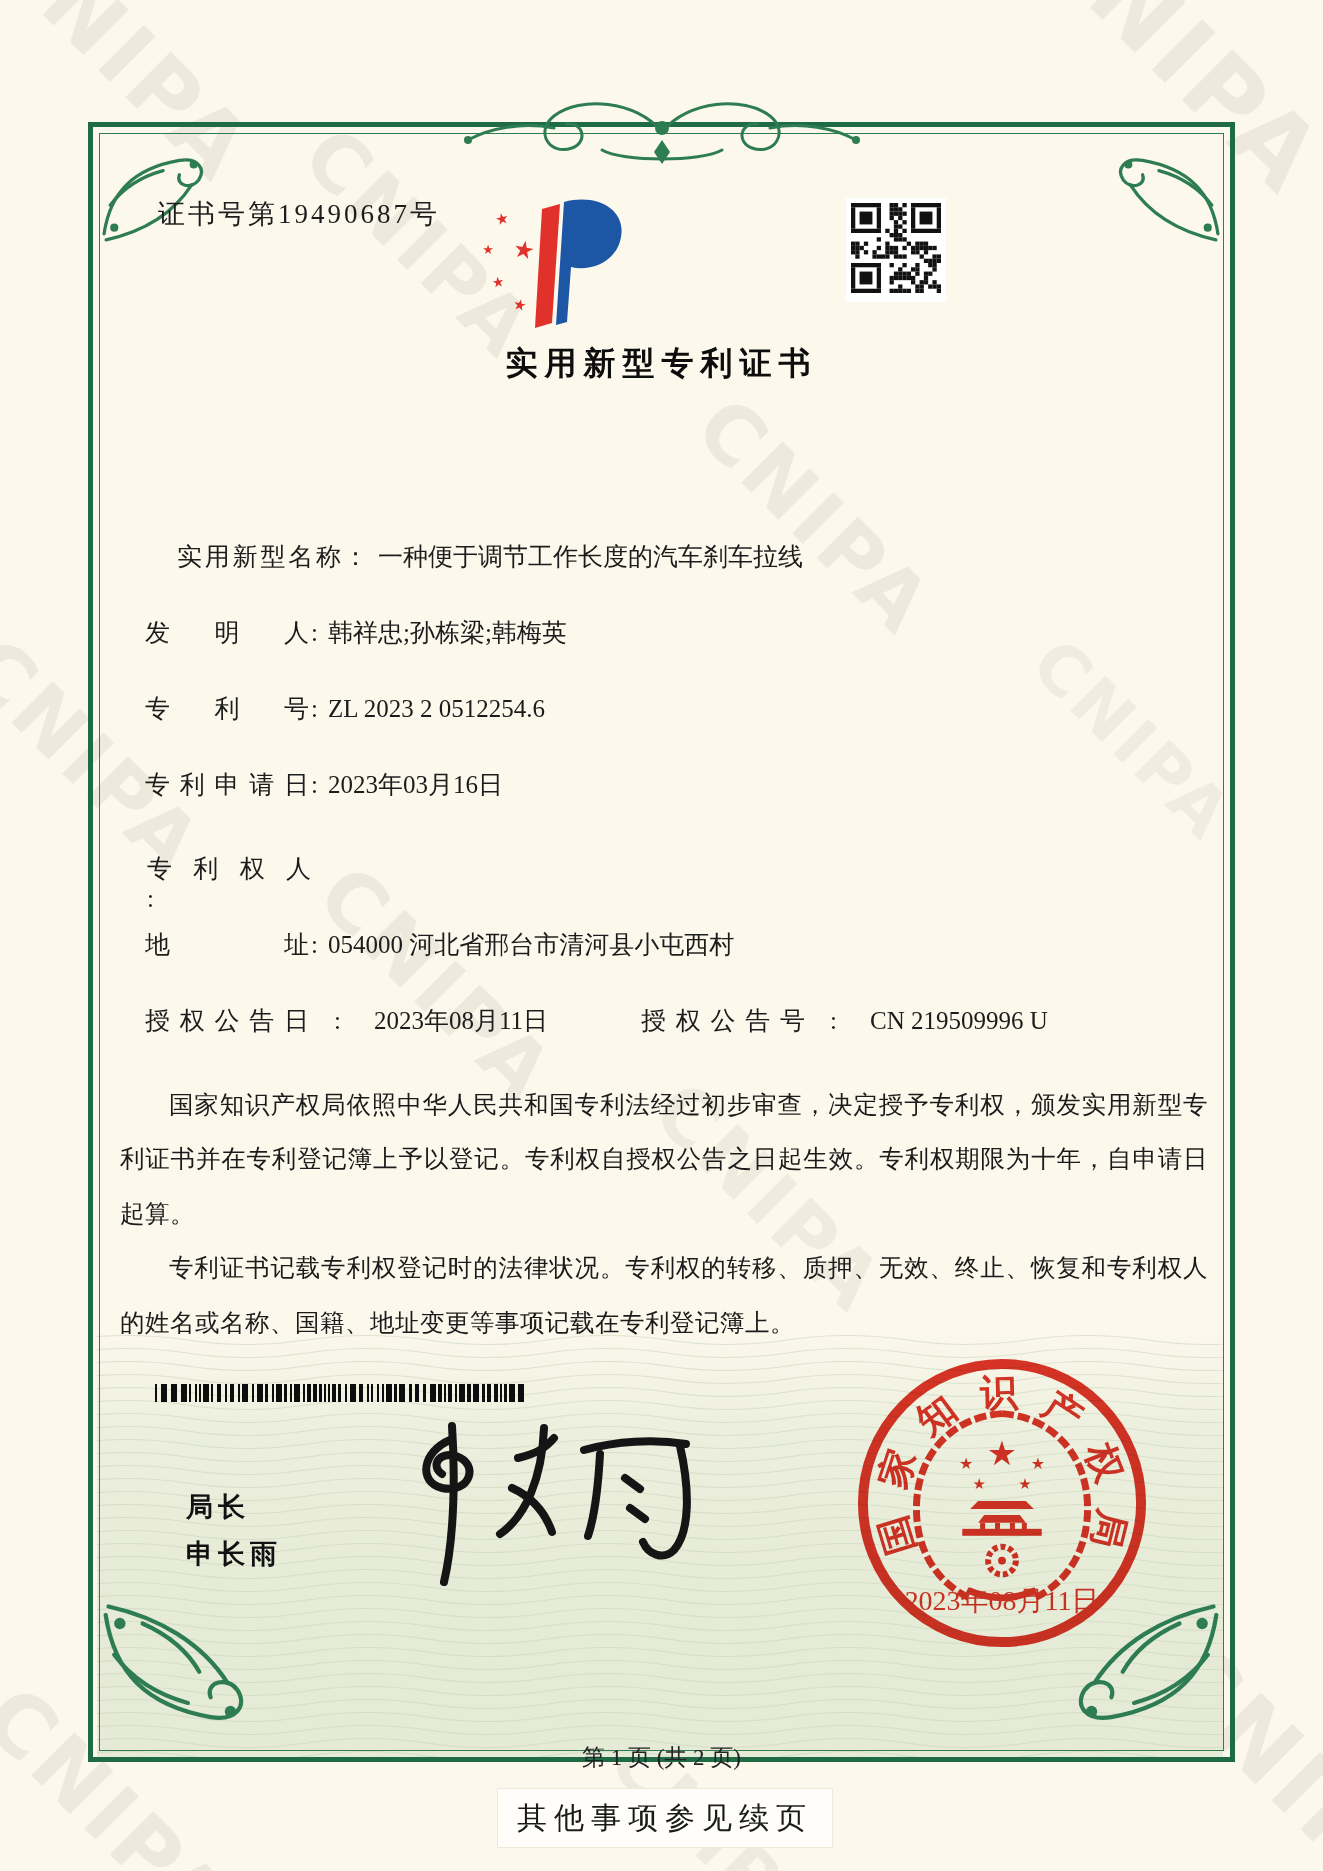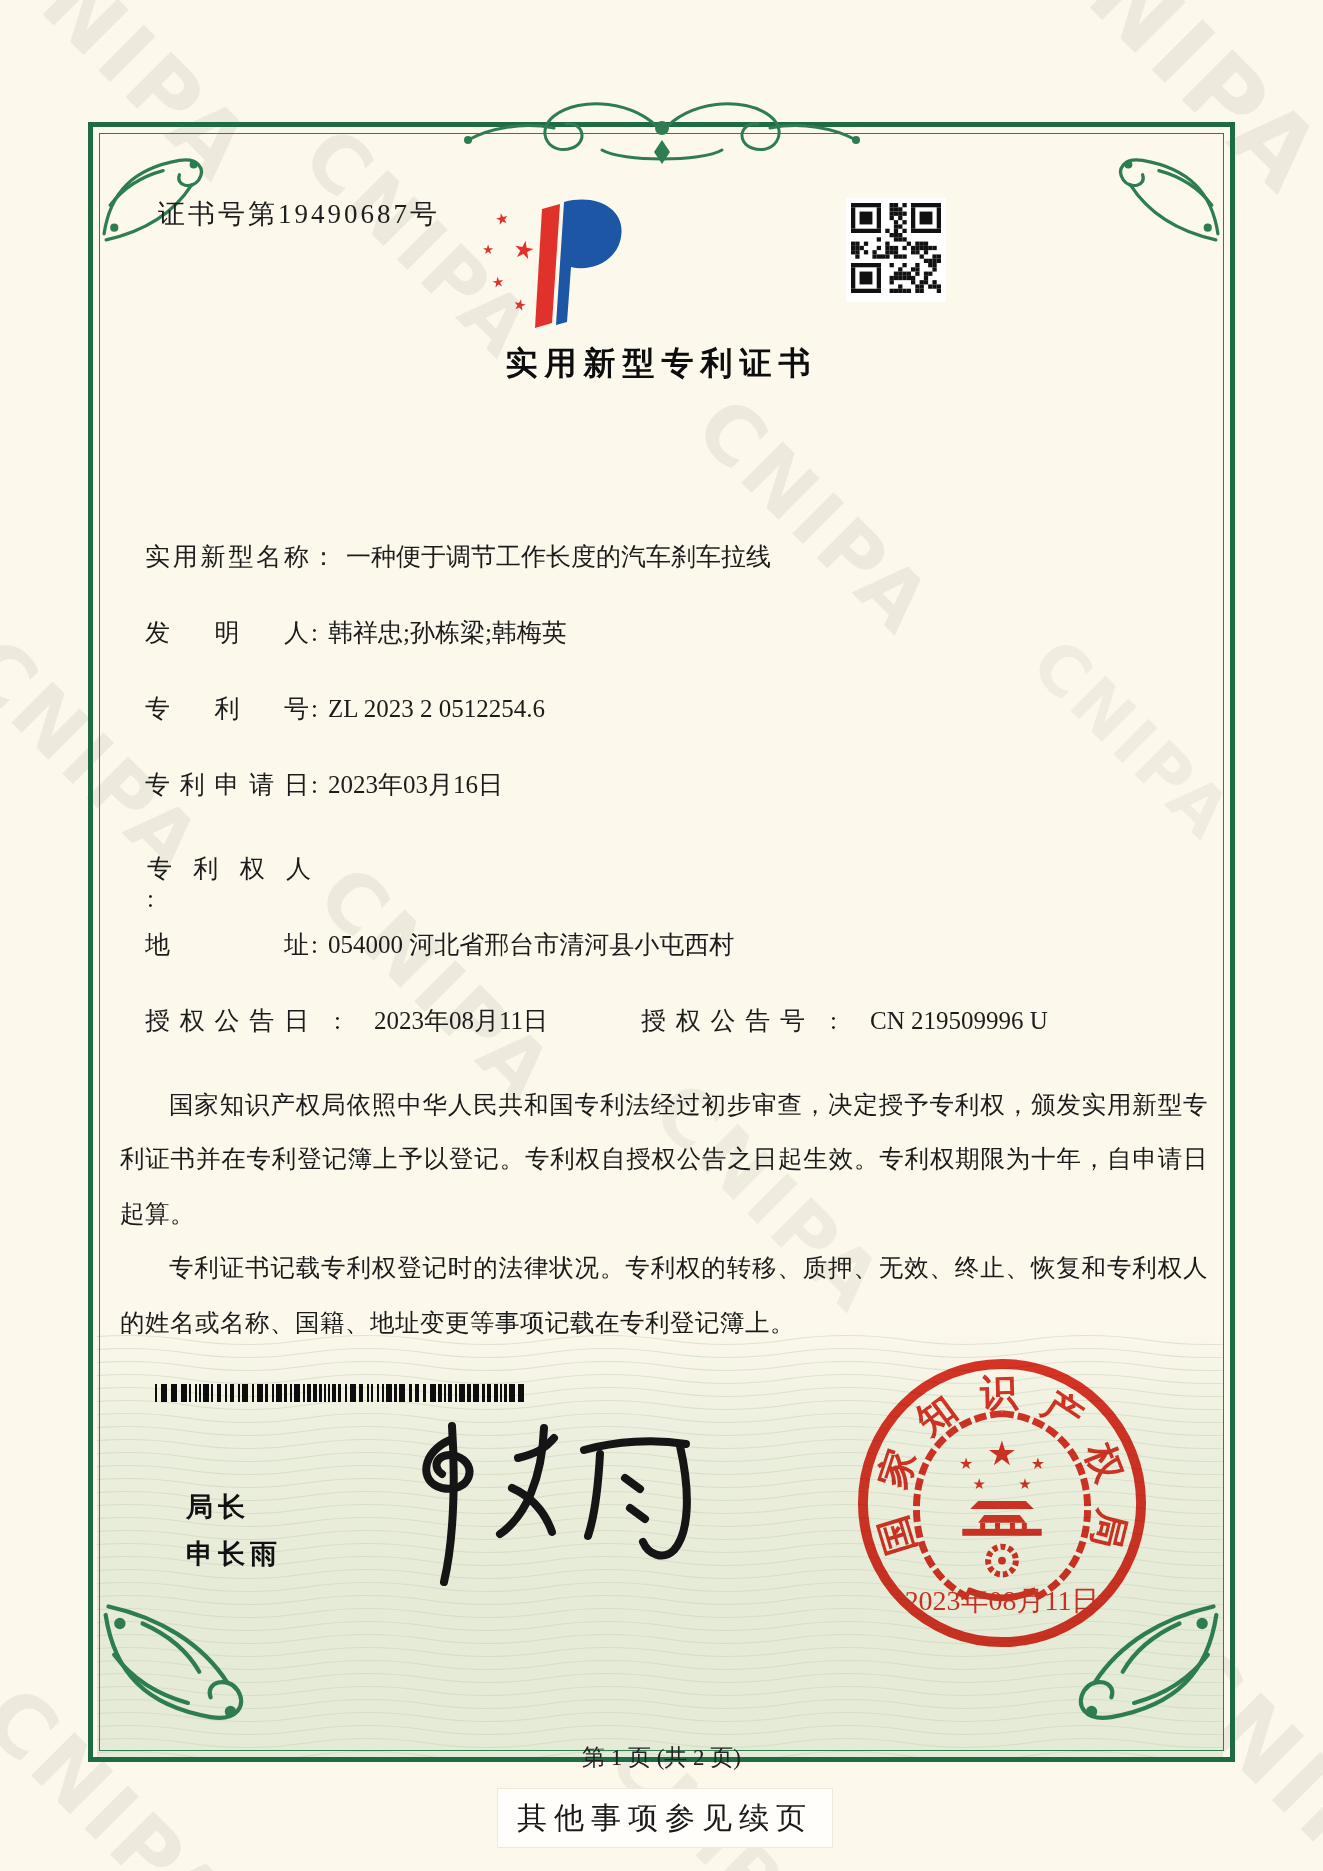--- a/index.html
+++ b/index.html
@@ -308,21 +308,21 @@
         <rect x="55.714285714285715" y="85.71428571428571" width="4.285714285714286" height="4.285714285714286" fill="#111"></rect>
         <rect x="64.28571428571428" y="85.71428571428571" width="4.285714285714286" height="4.285714285714286" fill="#111"></rect>
         <rect x="68.57142857142857" y="85.71428571428571" width="4.285714285714286" height="4.285714285714286" fill="#111"></rect>
         <rect x="85.71428571428571" y="85.71428571428571" width="4.285714285714286" height="4.285714285714286" fill="#111"></rect>
       </svg>
   </div>
 
   <div class="abs" id="title">实用新型专利证书</div>
 
   <div class="abs" id="fields">
-    <div class="frow" style="top:540px;">
+    <div class="frow" style="top:540px;margin-left:32px;">
       <span class="flabel">实用新型名称</span>
       <span class="fcolon">：</span>
       <span class="fvalue">一种便于调节工作长度的汽车刹车拉线</span>
     </div>
     <div class="frow" style="top:616px;">
       <span class="flabel">发明人</span>
       <span class="fcolon">:</span>
       <span class="fvalue">韩祥忠;孙栋梁;韩梅英</span>
     </div>
     <div class="frow" style="top:692px;">

